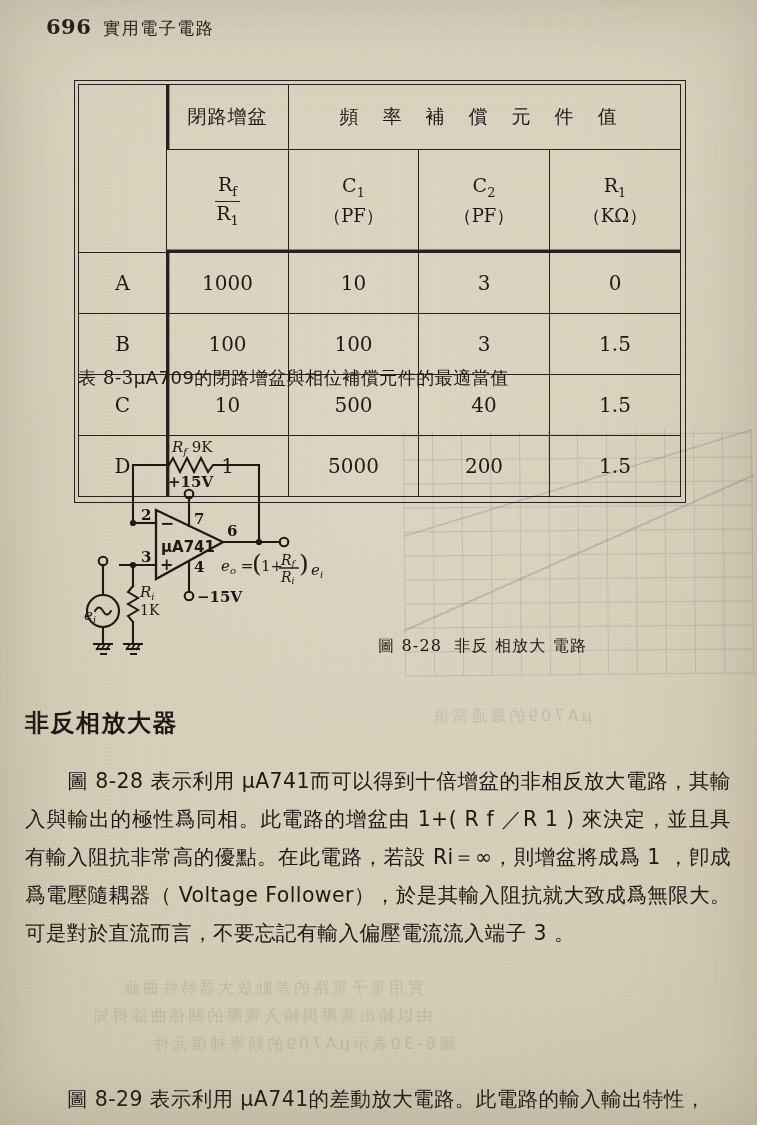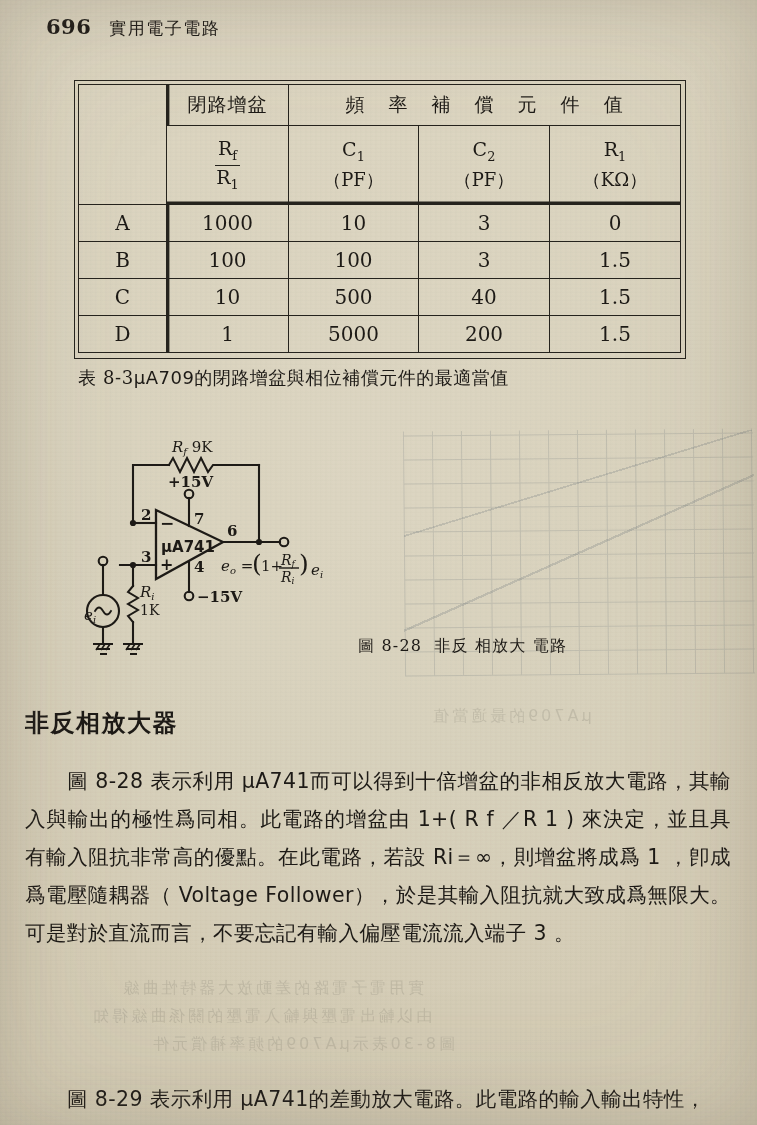--- a/index.html
+++ b/index.html
@@ -69,21 +69,21 @@
     font-family: "DejaVu Sans", "Liberation Sans", sans-serif;
   }
 
   
   .pg-header {
     position: absolute;
     left: 46px;
     top: 14px;
     display: flex;
     align-items: baseline;
-    gap: 18px;
+    gap: 12px;
   }
   .pg-num {
     font-size: 21px;
     font-weight: bold;
     letter-spacing: 0.5px;
     font-family: "DejaVu Serif", "Liberation Serif", serif;
   }
   .pg-title {
     font-size: 17px;
     letter-spacing: 1.5px;
@@ -100,21 +100,21 @@
   table.spec {
     border-collapse: collapse;
     width: 100%;
     table-layout: fixed;
     background: transparent;
   }
   table.spec td, table.spec th {
     border: 1.6px solid #25231d;
     text-align: center;
     font-weight: normal;
-    padding: 0;
+    padding: 12px;
     color: #1d1a16;
   }
   .outer-frame {
     position: absolute;
     left: -4px; top: -4px;
     width: 610px; height: calc(100% + 8px);
     border: 1.6px solid #25231d;
     pointer-events: none;
   }
   .col-label { width: 88px; }
@@ -161,21 +161,21 @@
   
   .figure {
     position: absolute;
     left: 84px;
     top: 434px;
     width: 300px;
     height: 225px;
   }
   .fig-caption {
     position: absolute;
-    left: 358px;
+    left: 378px;
     top: 636px;
     font-size: 16px;
     letter-spacing: 1.2px;
     white-space: nowrap;
   }
   .fig-caption .fc-no { font-family: "DejaVu Serif", "Liberation Serif", serif; margin-right: 12px; }
 
   
   .sec-head {
     position: absolute;

